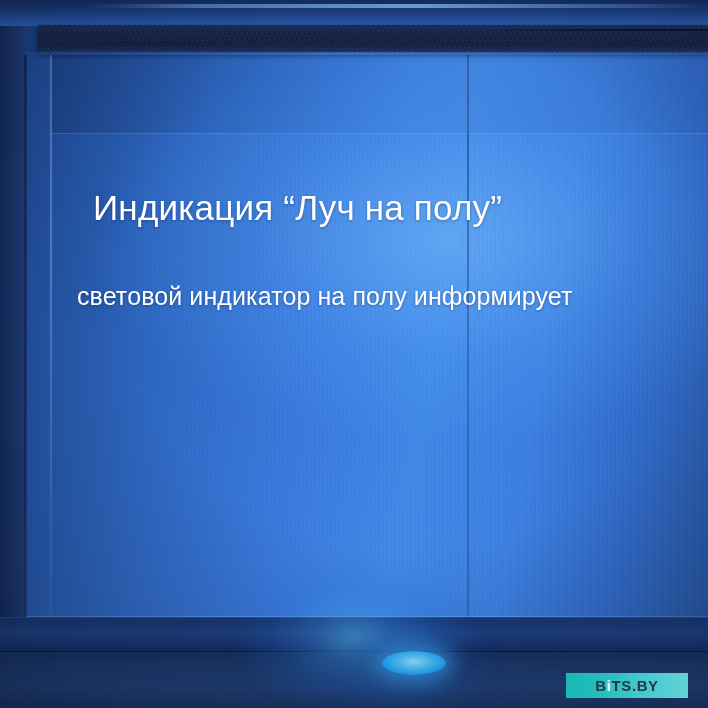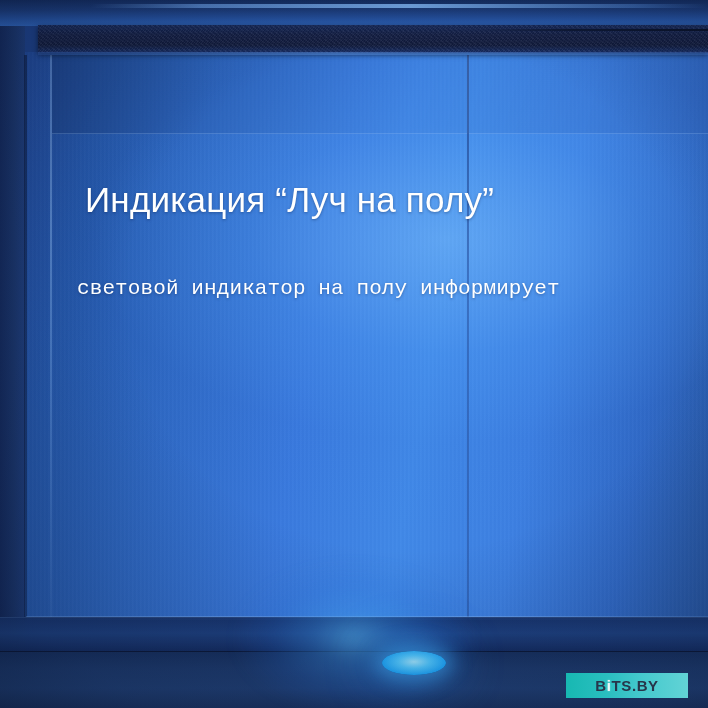--- a/index.html
+++ b/index.html
@@ -284,42 +284,41 @@
   }
 
   
   .overlay-text {
     position: absolute;
     left: 77px;
     top: 172px;
     right: 40px;
   }
   .headline {
-    margin: 8px;
+    margin: 16px;
     font-size: 35px;
     font-weight: 400;
     line-height: 1.16;
     color: #ffffff;
     letter-spacing: .2px;
     text-shadow: 0 1px 3px rgba(10,30,70,0.40);
     white-space: nowrap;
   }
   .subline-wrap {
     margin-top: 49px;
   }
   .subline {
     margin: 0;
-    font-size: 21px;
+    font-size: 25px;
     font-weight: 400;
     line-height: 37px;
     color: #ffffff;
     letter-spacing: .1px;
     text-shadow: 0 1px 3px rgba(10,30,70,0.38);
     white-space: nowrap;
-    font-family: Liberation Mono, monospace;
   }
 
   
   .watermark {
     position: absolute;
     left: 566px;
     top: 673px;
     width: 122px;
     height: 25px;
     background: linear-gradient(90deg,

